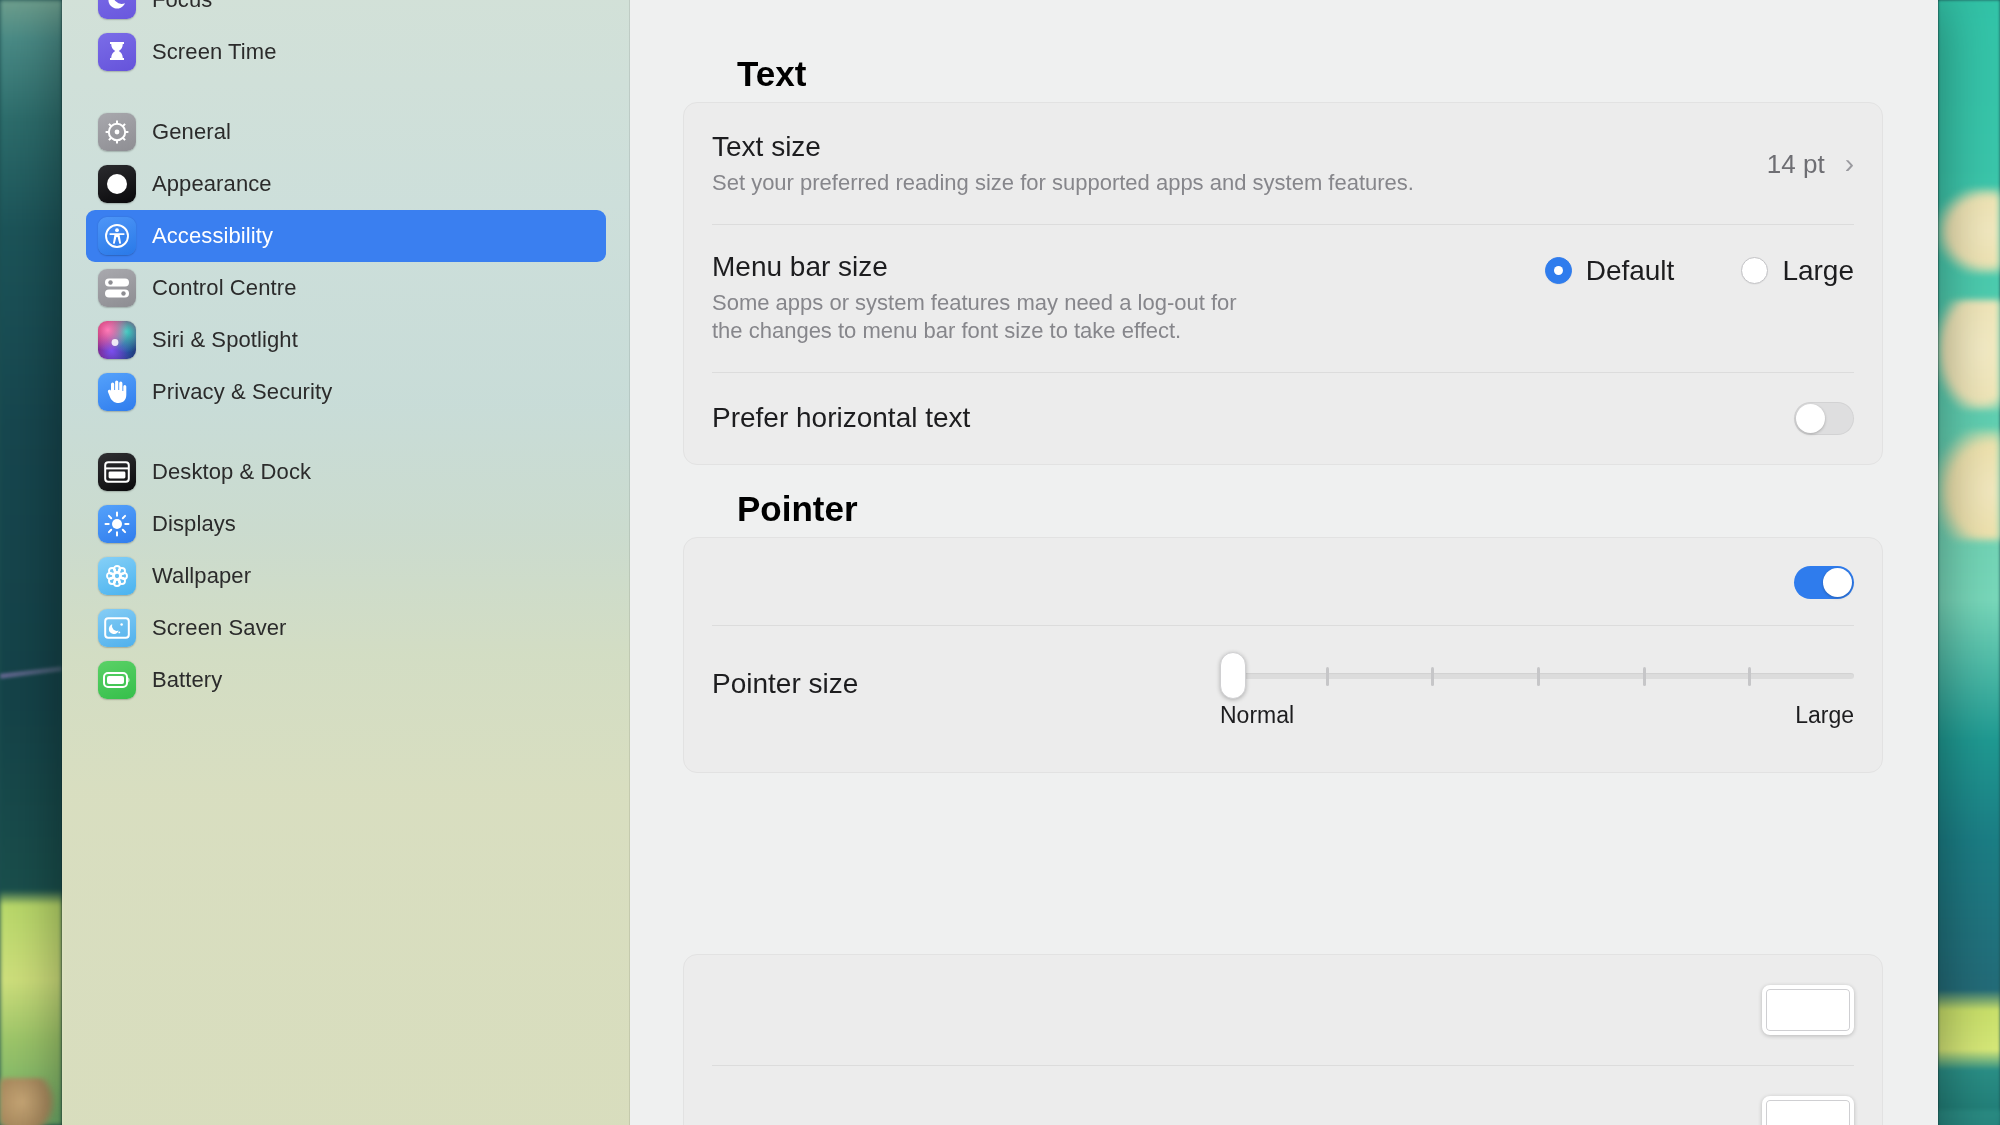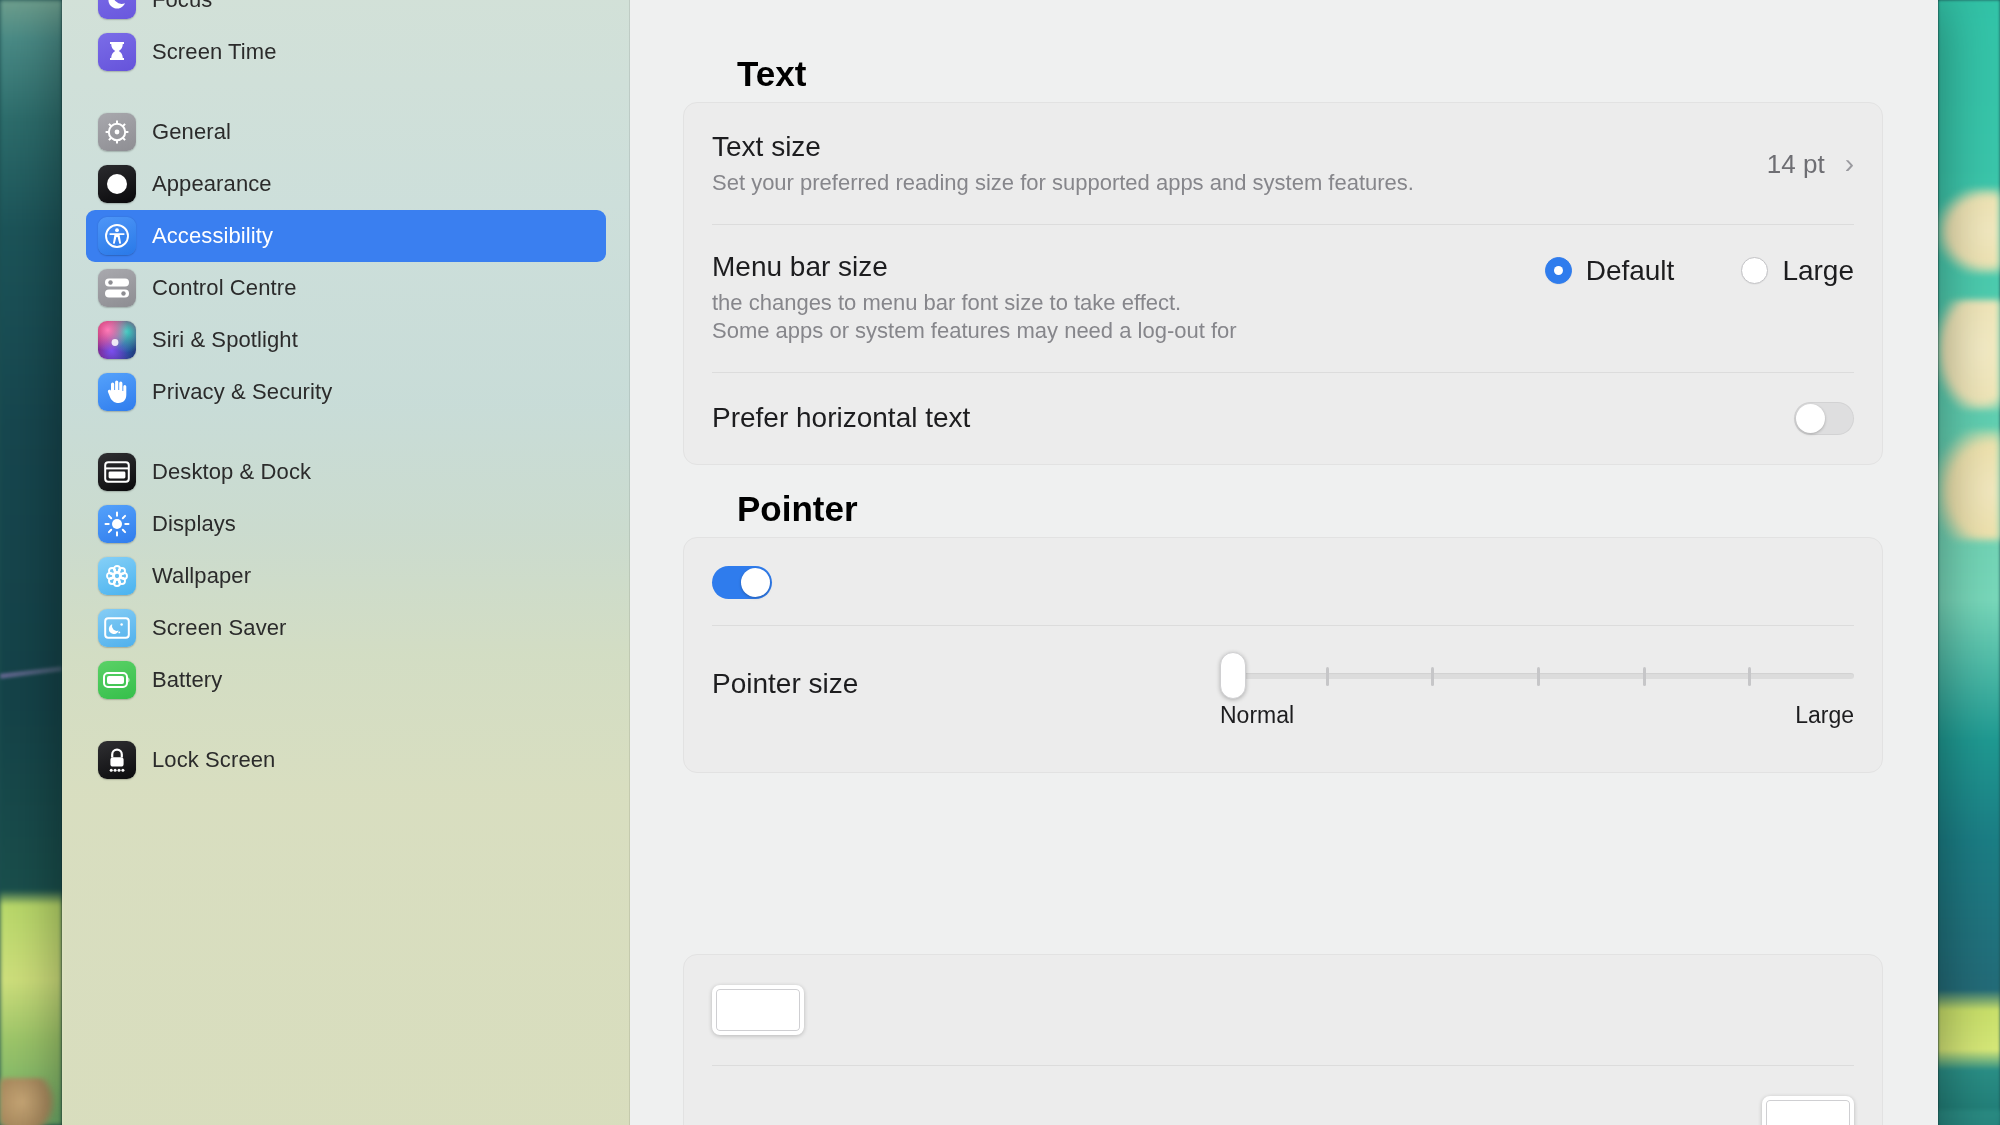--- a/index.html
+++ b/index.html
@@ -171,20 +171,21 @@
   .card {
     background: #ececec;
     border: 1px solid #e2e2e2;
     border-radius: 14px;
   }
 
   .row {
     display: flex; align-items: flex-start;
     padding: 0 28px;
     position: relative;
+    justify-content: flex-end;
   }
   .divider {
     height: 1px;
     background: #dcdcdc;
     margin: 0 28px;
   }
   .row-main { flex: 1; min-width: 0; }
   .row-title {
     font-size: 28px;
     color: #1d1d1f;
@@ -442,35 +443,20 @@
           <div class="sb-icon ic-battery">
             <svg width="28" height="16" viewBox="0 0 28 16">
               <rect x="1" y="1" width="23" height="14" rx="4" fill="none" stroke="white" stroke-width="2"></rect>
               <rect x="4" y="4" width="17" height="8" rx="2" fill="white"></rect>
               <path fill="white" d="M25.4 5.6c1.3.5 1.3 4.3 0 4.8z"></path>
             </svg>
           </div>
           <div class="sb-label">Battery</div>
         </div>
         <div class="sb-gap"></div>
-        <div class="sb-item">
-          <div class="sb-icon ic-lock">
-            <svg width="24" height="26" viewBox="0 0 24 26">
-              <path fill="none" stroke="white" stroke-width="2.2" d="M7.2 10.5V7.4a4.8 4.8 0 0 1 9.6 0v3.1"></path>
-              <rect x="5.4" y="10.2" width="13.2" height="9.4" rx="2.6" fill="white"></rect>
-              <g fill="white">
-                <circle cx="6.2" cy="23.2" r="1.5"></circle>
-                <circle cx="10.1" cy="23.2" r="1.5"></circle>
-                <circle cx="14" cy="23.2" r="1.5"></circle>
-                <circle cx="17.9" cy="23.2" r="1.5"></circle>
-              </g>
-            </svg>
-          </div>
-          <div class="sb-label">Lock Screen</div>
-        </div>
       </div>
   </div>
 
   <div id="content">
 
     <div class="section-title" style="position:absolute; left:80px; top:80px;">Text</div>
 
     <div class="card" style="position:absolute; left:53px; top:128px; width:1200px;">
 
       <div class="row" style="padding-top:28px; padding-bottom:26px; align-items:center;">
@@ -483,22 +469,22 @@
           <div class="chevron">›</div>
         </div>
       </div>
 
       <div class="divider"></div>
 
       <div class="row" style="padding-top:26px; padding-bottom:26px;">
         <div class="row-main">
           <div class="row-title">Menu bar size</div>
           <div class="row-sub">
+            <div>Some apps or system features may need a log-out for</div>
             <div>the changes to menu bar font size to take effect.</div>
-            <div>Some apps or system features may need a log-out for</div>
           </div>
         </div>
         <div class="row-right" style="padding-top:4px;">
           <div class="radio-group" id="menu-bar-radios">
               <div class="radio-opt">
                 <div class="radio on"></div>
                 <div class="radio-label">Default</div>
               </div>
               <div class="radio-opt">
                 <div class="radio"></div>

